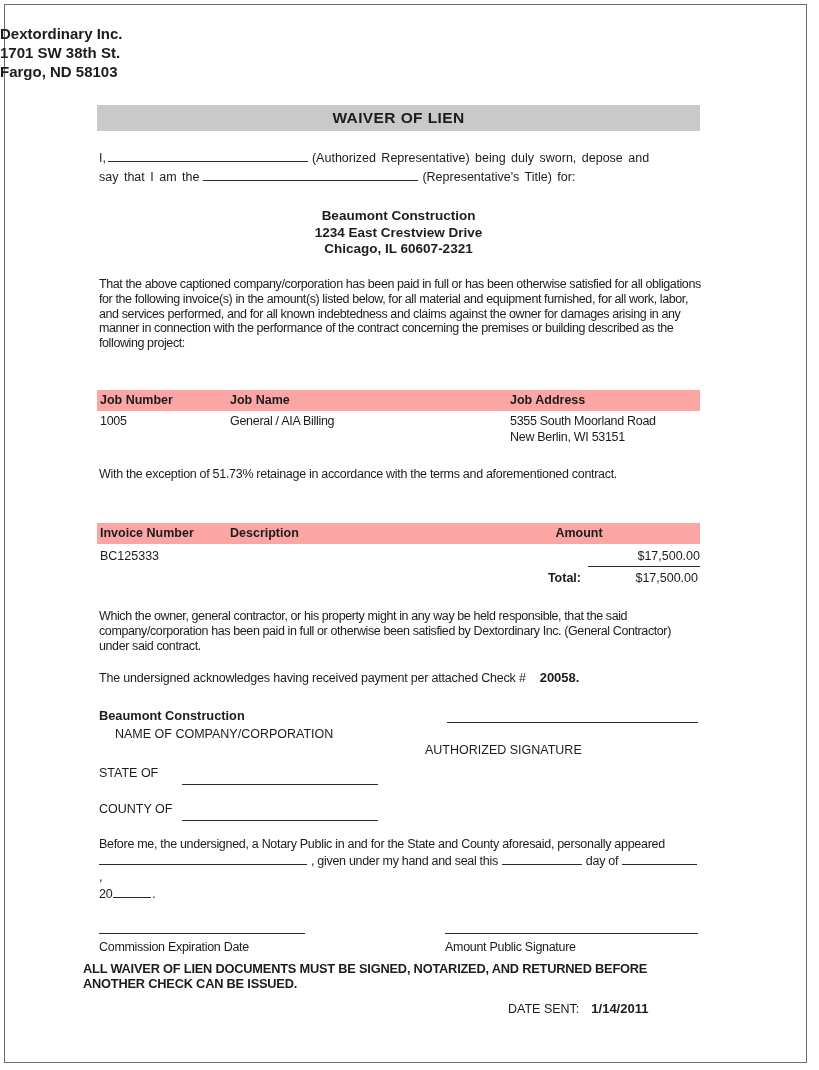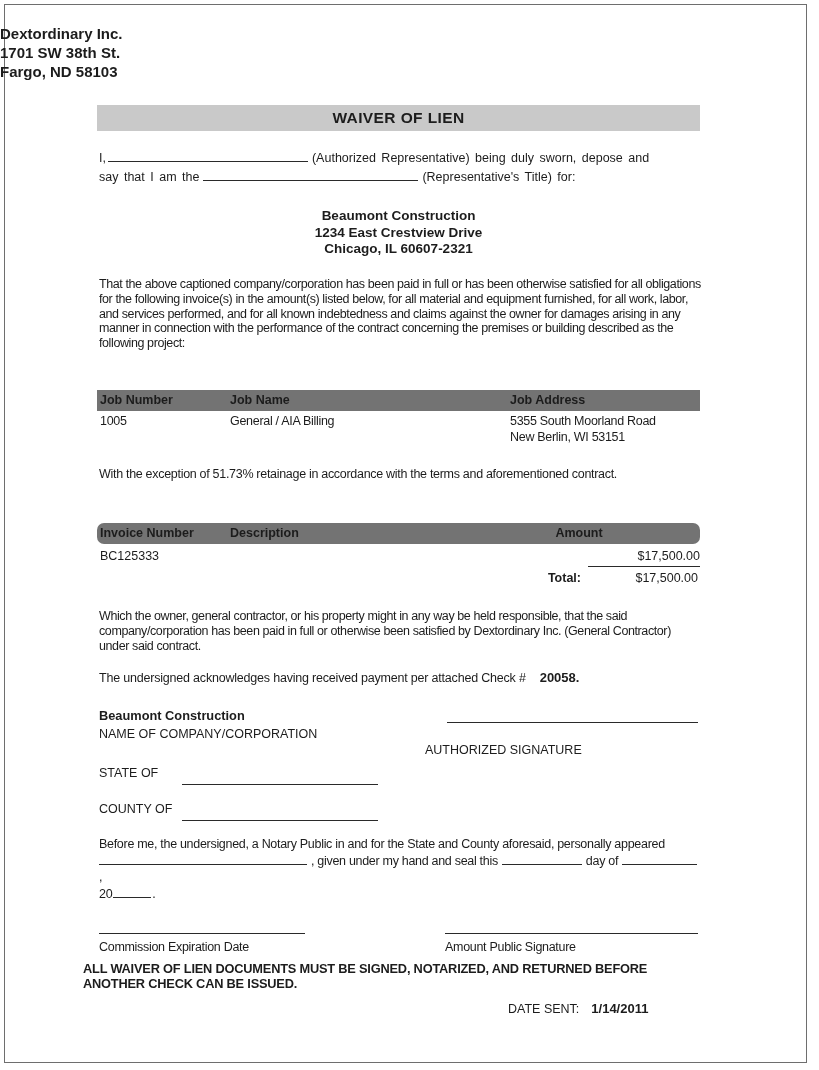--- a/index.html
+++ b/index.html
@@ -17,40 +17,40 @@
   .title-bar{left:97px;top:105px;width:603px;height:26px;background:#c9c9c9;
     font-size:15.5px;font-weight:bold;line-height:26px;text-align:center;letter-spacing:.4px;}
   .sworn{left:99px;top:149px;width:600px;font-size:12.5px;line-height:18.5px;word-spacing:2px;}
   .bl{display:inline-block;border-bottom:1px solid #2a2a2a;height:12px;vertical-align:baseline;margin:0 4px;}
   .bl.first{margin-left:2px;}
   .w200{width:200px;} .w215{width:215px;} .w208{width:208px;margin-left:0;}
   .w80{width:80px;} .w75{width:75px;margin-right:1px;} .w38{width:38px;margin:0 1px;}
   .contractor{left:97px;top:208px;width:603px;font-size:13.5px;line-height:16.5px;font-weight:bold;text-align:center;}
   .para{font-size:12.5px;line-height:14.8px;letter-spacing:-0.4px;}
   .obligations{left:99px;top:277px;width:603px;}
-  .bar{left:97px;width:603px;height:21px;background:#737373;display:flex;font-weight:bold;font-size:12.5px;line-height:21px;}
-  .jobbar{top:390px;} .invbar{top:523px;border-radius:7px;}
+  .bar{left:97px;width:603px;height:21px;background:#fca5a5;display:flex;font-weight:bold;font-size:12.5px;line-height:21px;}
+  .jobbar{top:390px;} .invbar{top:523px;}
   .c1{width:133px;padding-left:3px;box-sizing:border-box;}
   .c2{width:280px;}
   .c3{flex:1;}
   .amount-h{flex:1;text-align:center;padding-right:52px;}
   .jobrow{left:97px;top:413px;width:603px;display:flex;font-size:12.5px;line-height:16px;letter-spacing:-0.3px;}
   .retainage{left:99px;top:467px;width:603px;font-size:12.5px;letter-spacing:-0.3px;}
   .invrow{left:97px;top:549px;width:603px;height:18px;font-size:12.5px;}
   .invnum{position:absolute;left:3px;top:0;}
   .invamt{position:absolute;right:0;top:0;width:112px;text-align:right;border-bottom:1px solid #2a2a2a;padding-bottom:3px;}
   .totalrow{left:97px;top:571px;width:603px;height:16px;font-size:12.5px;}
   .total-label{position:absolute;right:119px;top:0;font-weight:bold;}
   .total-amt{position:absolute;right:2px;top:0;width:110px;text-align:right;}
   .responsibility{left:99px;top:609px;width:603px;}
   .checkline{left:99px;top:670px;width:603px;font-size:12.5px;letter-spacing:-0.2px;}
   .checknum{font-weight:bold;margin-left:14px;font-size:13px;letter-spacing:0;}
   .signame{left:99px;top:708px;font-size:12.8px;font-weight:bold;}
   .sigline{left:447px;top:722px;width:251px;border-top:1px solid #2a2a2a;height:0;}
-  .namelabel{left:99px;top:727px;font-size:12.5px;}
+  .namelabel{left:115px;top:727px;font-size:12.5px;}
   .siglabel{left:425px;top:727px;font-size:12.5px;margin-top:16px;}
   .statelabel{left:99px;top:766px;font-size:12.5px;}
   .stateline{left:182px;top:784px;width:196px;border-top:1px solid #2a2a2a;height:0;}
   .countylabel{left:99px;top:802px;font-size:12.5px;}
   .countyline{left:182px;top:820px;width:196px;border-top:1px solid #2a2a2a;height:0;}
   .notary{left:99px;top:836px;width:600px;font-size:12.5px;line-height:16px;letter-spacing:-0.3px;}
   .commline{left:99px;top:933px;width:206px;border-top:1px solid #2a2a2a;height:0;}
   .notline{left:445px;top:933px;width:253px;border-top:1px solid #2a2a2a;height:0;}
   .commlabel{left:99px;top:940px;font-size:12.5px;letter-spacing:-0.3px;}
   .notlabel{left:445px;top:940px;font-size:12.5px;letter-spacing:-0.3px;}

